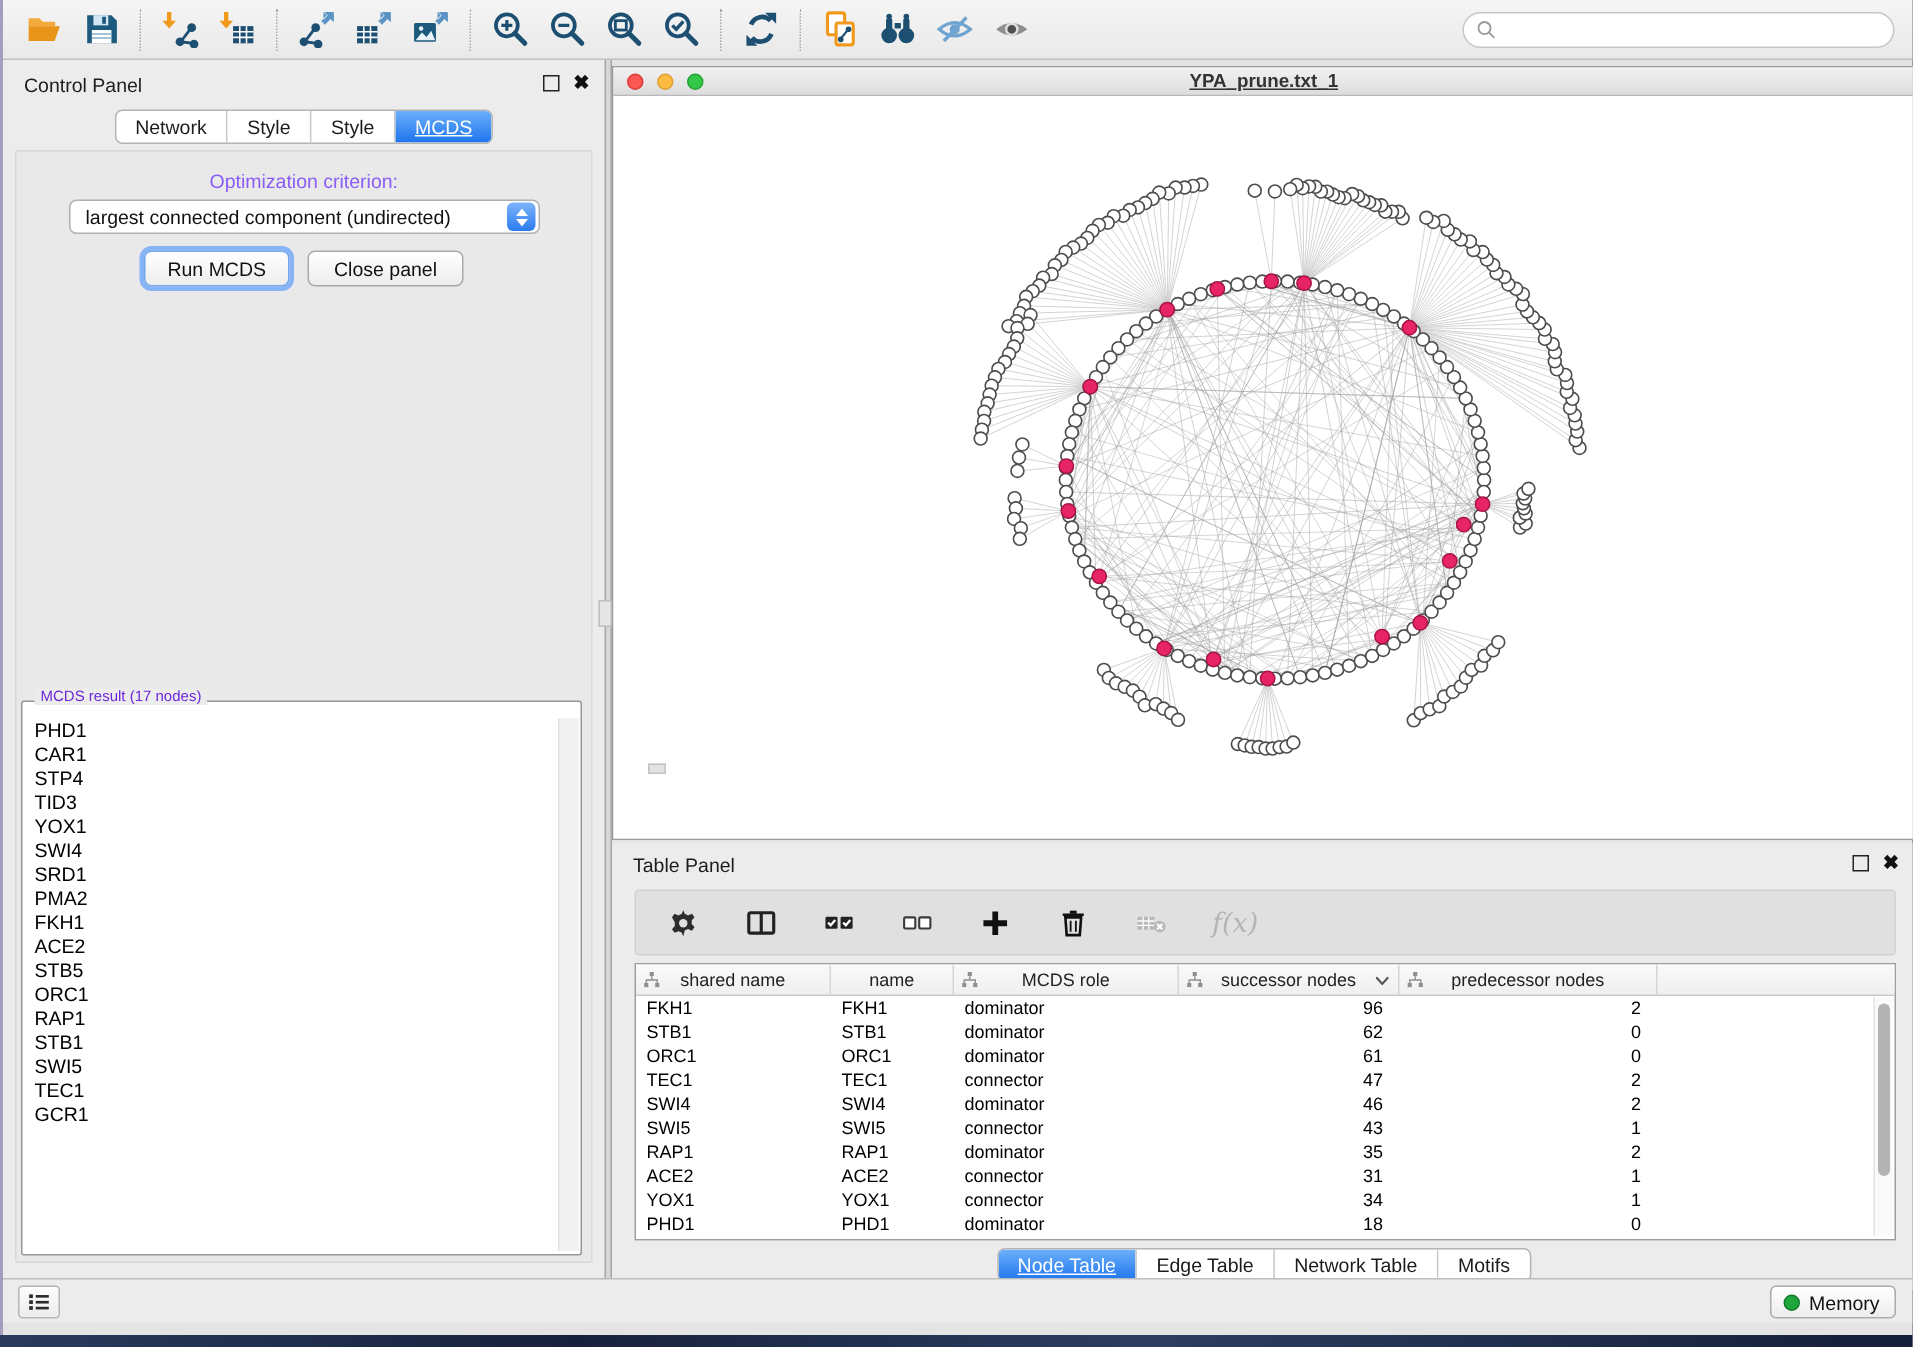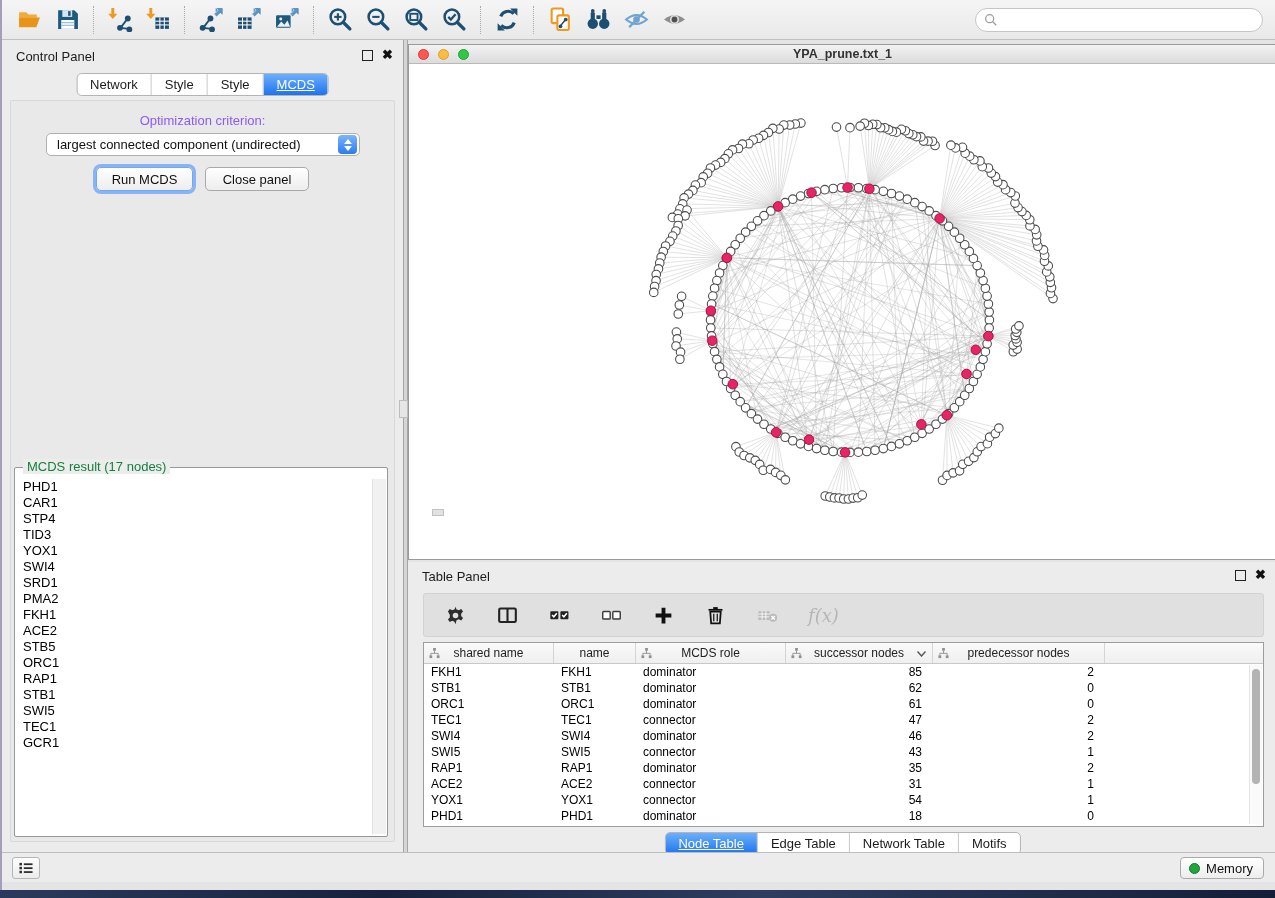--- a/index.html
+++ b/index.html
@@ -38,37 +38,37 @@
   .select { position:absolute; left:44px; top:93px; width:314px; height:23px; background:#fff; border:1px solid #b0b0b0; border-radius:5px; display:flex; align-items:center; }
   .select-text { flex:1; font-size:13px; padding-left:10px; color:#111; white-space:nowrap; }
   .select-stepper { width:19px; height:19px; margin-right:2px; border-radius:4px; background:linear-gradient(#7cb5fa,#2c7cf0); display:flex; flex-direction:column; align-items:center; justify-content:center; gap:2px; }
   .tri-up { width:0; height:0; border-left:4px solid transparent; border-right:4px solid transparent; border-bottom:5px solid #fff; }
   .tri-dn { width:0; height:0; border-left:4px solid transparent; border-right:4px solid transparent; border-top:5px solid #fff; }
   .btn { position:absolute; height:24px; background:linear-gradient(#ffffff,#ededed); border:1px solid #a9a9a9; border-radius:5px; font-size:13px; color:#111; display:flex; align-items:center; justify-content:center; font-family:"Liberation Sans",sans-serif; }
   .btn-run { left:94px; top:127px; width:97px; box-shadow:0 0 0 3px rgba(110,165,250,.8); border-color:#74a7ec; }
   .btn-closepanel { left:203px; top:127px; width:104px; }
 
   .groupbox { position:absolute; left:12px; width:374px; top:427px; height:370px; background:#fff; border:1px solid #979797; border-radius:2px; }
-  .group-label { position:absolute; top:-9px; left:8px; background:#ececec; padding:0 4px; font-size:13px; color:#15803d; }
+  .group-label { position:absolute; top:-9px; left:8px; background:#ececec; padding:0 4px; font-size:10px; color:#6d28d9; }
   .mcds-list { position:absolute; left:2px; right:16px; top:11px; bottom:2px; overflow:hidden; }
   .mcds-item { font-size:13px; line-height:16px; padding-left:6px; color:#000; }
   .list-scroll { position:absolute; right:1px; top:11px; bottom:2px; width:14px; background:#f1f1f1; border-left:1px solid #e2e2e2; }
 
   
   .v-divider { position:absolute; left:402px; top:40px; width:4px; height:820px; background:#d6d6d6; border-right:1px solid #a5a5a5; }
   .v-handle { position:absolute; left:397px; top:400px; width:9px; height:18px; background:#e6e6e6; border:1px solid #bdbdbd; }
 
   
   .net-frame { position:absolute; left:406px; top:44px; width:869px; height:516px; border:1px solid #9a9a9a; background:#fff; }
   .net-titlebar { position:absolute; left:0; right:0; top:0; height:19px; background:linear-gradient(#f2f2f2,#dcdcdc); border-bottom:1px solid #b9b9b9; }
   .traffic { position:absolute; top:4px; width:11px; height:11px; border-radius:50%; }
   .t-red { left:9px; background:#fc5753; border:.5px solid #df3e38; }
   .t-yellow { left:29px; background:#fdbc40; border:.5px solid #de9f34; }
   .t-green { left:49px; background:#33c748; border:.5px solid #26a234; }
-  .net-title { position:absolute; left:0; right:0; top:2px; text-align:center; font-size:12.5px; font-weight:bold; color:#333; }
+  .net-title { position:absolute; left:0; right:0; top:2px; text-align:center; font-size:12.5px; font-weight:bold; color:#333;text-decoration:underline; }
   .net-body { position:absolute; left:0; right:0; top:19px; bottom:0; background:#fff; overflow:hidden; }
   .net-body svg { width:100%; height:100%; }
   .h-handle { position:absolute; left:430px; top:509px; width:12px; height:7px; background:#e2e2e2; border:1px solid #c2c2c2; }
 
   
   .table-panel { position:absolute; left:406px; top:562px; width:869px; height:298px; background:#ececec; }
   .tp-float { right:31px; } .tp-close { right:11px; }
   .tp-toolbar { position:absolute; left:15px; top:31px; width:841px; height:44px; background:#e0e0e0; border:1px solid #d2d2d2; border-radius:3px; display:flex; align-items:center; padding-left:14px;gap:14px; }
   .tp-btn { width:34px; height:30px; display:flex; align-items:center; justify-content:center; margin-right:4px; }
   .tp-btn svg { width:21px; height:21px; }
@@ -1141,21 +1141,21 @@
             </svg>
             <span>predecessor nodes</span>
           </div>
           <div class="th" style="flex: 1 1 0%; border-right: none;"></div>
         </div>
       <div id="table-body">
           <div class="trow">
             <div class="td l" style="width: 130px;">FKH1</div>
             <div class="td l" style="width: 82px;">FKH1</div>
             <div class="td l" style="width: 150px;">dominator</div>
-            <div class="td r" style="width: 147px;">85</div>
+            <div class="td r" style="width: 147px;">96</div>
             <div class="td r" style="width: 172px;">2</div>
           </div>
           <div class="trow">
             <div class="td l" style="width: 130px;">STB1</div>
             <div class="td l" style="width: 82px;">STB1</div>
             <div class="td l" style="width: 150px;">dominator</div>
             <div class="td r" style="width: 147px;">62</div>
             <div class="td r" style="width: 172px;">0</div>
           </div>
           <div class="trow">
@@ -1197,21 +1197,21 @@
             <div class="td l" style="width: 130px;">ACE2</div>
             <div class="td l" style="width: 82px;">ACE2</div>
             <div class="td l" style="width: 150px;">connector</div>
             <div class="td r" style="width: 147px;">31</div>
             <div class="td r" style="width: 172px;">1</div>
           </div>
           <div class="trow">
             <div class="td l" style="width: 130px;">YOX1</div>
             <div class="td l" style="width: 82px;">YOX1</div>
             <div class="td l" style="width: 150px;">connector</div>
-            <div class="td r" style="width: 147px;">54</div>
+            <div class="td r" style="width: 147px;">34</div>
             <div class="td r" style="width: 172px;">1</div>
           </div>
           <div class="trow">
             <div class="td l" style="width: 130px;">PHD1</div>
             <div class="td l" style="width: 82px;">PHD1</div>
             <div class="td l" style="width: 150px;">dominator</div>
             <div class="td r" style="width: 147px;">18</div>
             <div class="td r" style="width: 172px;">0</div>
           </div>
         </div>

